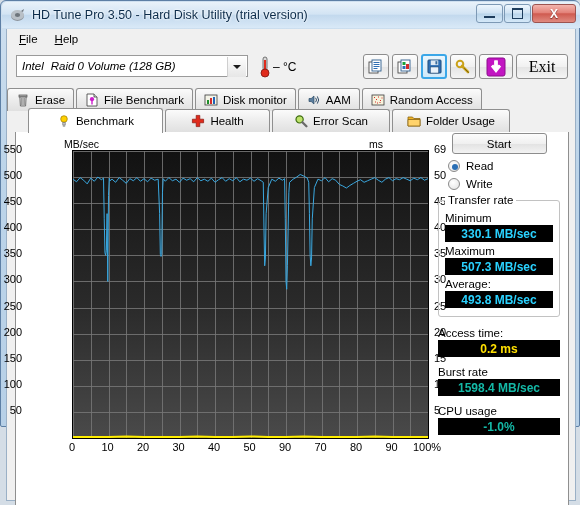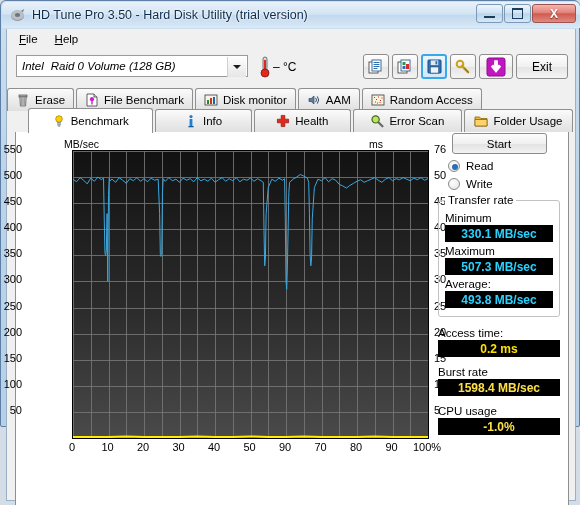--- a/index.html
+++ b/index.html
@@ -84,21 +84,21 @@
     border:1px solid #8d8d8d;border-radius:3px;
     background:linear-gradient(to bottom,#fdfdfd 0%,#f0f0f0 50%,#e4e4e4 51%,#f4f4f4 100%);
     display:flex;align-items:center;justify-content:center;
   }
   .tbtn.sel{border:2px solid #3ba7e8;background:linear-gradient(to bottom,#eaf6fd,#cfe9fa);}
   .tbtn.wide{width:34px;}
   #exitbtn{
     position:absolute;top:4px;left:509px;width:52px;height:25px;box-sizing:border-box;
     border:1px solid #8d8d8d;border-radius:3px;
     background:linear-gradient(to bottom,#fdfdfd 0%,#f1f1f1 50%,#e4e4e4 51%,#f5f5f5 100%);
-    display:flex;align-items:center;justify-content:center;font-size:12px;color:#000;
+    display:flex;align-items:center;justify-content:center;font-size:16px;color:#000;font-family:Liberation Serif, serif;
   }
   
   #tabstrip{position:relative;height:46px;background:#f0f0f0;}
   .tabrow{position:absolute;left:0;width:100%;height:23px;display:flex;}
   .tabrow.r1{top:0;box-sizing:border-box;}
   .tabrow.r2{top:21px;padding-left:21px;box-sizing:border-box;}
   .tab{
     height:23px;box-sizing:border-box;
     border:1px solid #8f8f8f;border-bottom:none;
     border-radius:3px 3px 0 0;
@@ -158,21 +158,21 @@
   #trgroup .gtitle{
     position:absolute;left:6px;top:-7px;background:#fff;padding:0 3px;font-size:11.5px;color:#000;
   }
   .fieldlabel{font-size:11.5px;color:#000;margin-top:3px;}
   .valbox{
     height:17px;background:#000;display:flex;align-items:center;justify-content:center;
     font-size:12px;font-weight:bold;margin-top:1px;
   }
   .valbox.cyan{color:#2ad2ff;}
   .valbox.yellow{color:#ffe000;}
-  .valbox.white{color:#fde047;}
+  .valbox.white{color:#14b8a6;}
   #lower{margin:10px 2px 0 2px;}
 </style>
 </head>
 <body>
 
 <div id="window">
 
   <div id="titlebar">
     <div id="title-icon">
       <svg width="17" height="17" viewBox="0 0 17 17">
@@ -334,30 +334,20 @@
       <div class="tabrow r2">
         <div class="tab active" style="width:135px">
           <span class="tabicon">
             <svg width="14" height="14" viewBox="0 0 14 14">
               <circle cx="7" cy="5" r="3.3" fill="#ffd000" stroke="#9c7a00" stroke-width="0.7"></circle>
               <rect x="5.8" y="8.4" width="2.4" height="2.6" fill="#c8c8c8" stroke="#6a6a6a" stroke-width="0.6"></rect>
               <rect x="5.8" y="11.4" width="2.4" height="1.2" fill="#888"></rect>
             </svg>
           </span>
           <span>Benchmark</span>
-        </div>
-        <div class="tab" style="width:105px">
-          <span class="tabicon">
-            <svg width="14" height="14" viewBox="0 0 14 14">
-              <circle cx="7" cy="2.6" r="1.6" fill="#1f7fd0"></circle>
-              <rect x="5.6" y="5" width="2.8" height="7.5" rx="0.6" fill="#1f7fd0"></rect>
-              <rect x="4.4" y="12" width="5.2" height="1.3" fill="#155e9c"></rect>
-            </svg>
-          </span>
-          <span>Info</span>
         </div>
         <div class="tab" style="width:105px">
           <span class="tabicon">
             <svg width="14" height="14" viewBox="0 0 14 14">
               <path d="M5.2 1.4 H8.8 V5.2 H12.6 V8.8 H8.8 V12.6 H5.2 V8.8 H1.4 V5.2 H5.2 Z" fill="#e02b1c" stroke="#8c140c" stroke-width="0.7"></path>
             </svg>
           </span>
           <span>Health</span>
         </div>
         <div class="tab" style="width:118px">
@@ -441,21 +431,21 @@
               <div class="ytick" style="top: 83.2727px;">400</div>
               <div class="ytick" style="top: 109.364px;">350</div>
               <div class="ytick" style="top: 135.455px;">300</div>
               <div class="ytick" style="top: 161.545px;">250</div>
               <div class="ytick" style="top: 187.636px;">200</div>
               <div class="ytick" style="top: 213.727px;">150</div>
               <div class="ytick" style="top: 239.818px;">100</div>
               <div class="ytick" style="top: 265.909px;">50</div>
             </div>
           <div id="rticks">
-              <div class="rtick" style="top: 5px;">76</div>
+              <div class="rtick" style="top: 5px;">69</div>
               <div class="rtick" style="top: 31.0909px;">50</div>
               <div class="rtick" style="top: 57.1818px;">45</div>
               <div class="rtick" style="top: 83.2727px;">40</div>
               <div class="rtick" style="top: 109.364px;">35</div>
               <div class="rtick" style="top: 135.455px;">30</div>
               <div class="rtick" style="top: 161.545px;">25</div>
               <div class="rtick" style="top: 187.636px;">20</div>
               <div class="rtick" style="top: 213.727px;">15</div>
               <div class="rtick" style="top: 239.818px;">10</div>
               <div class="rtick" style="top: 265.909px;">5</div>

